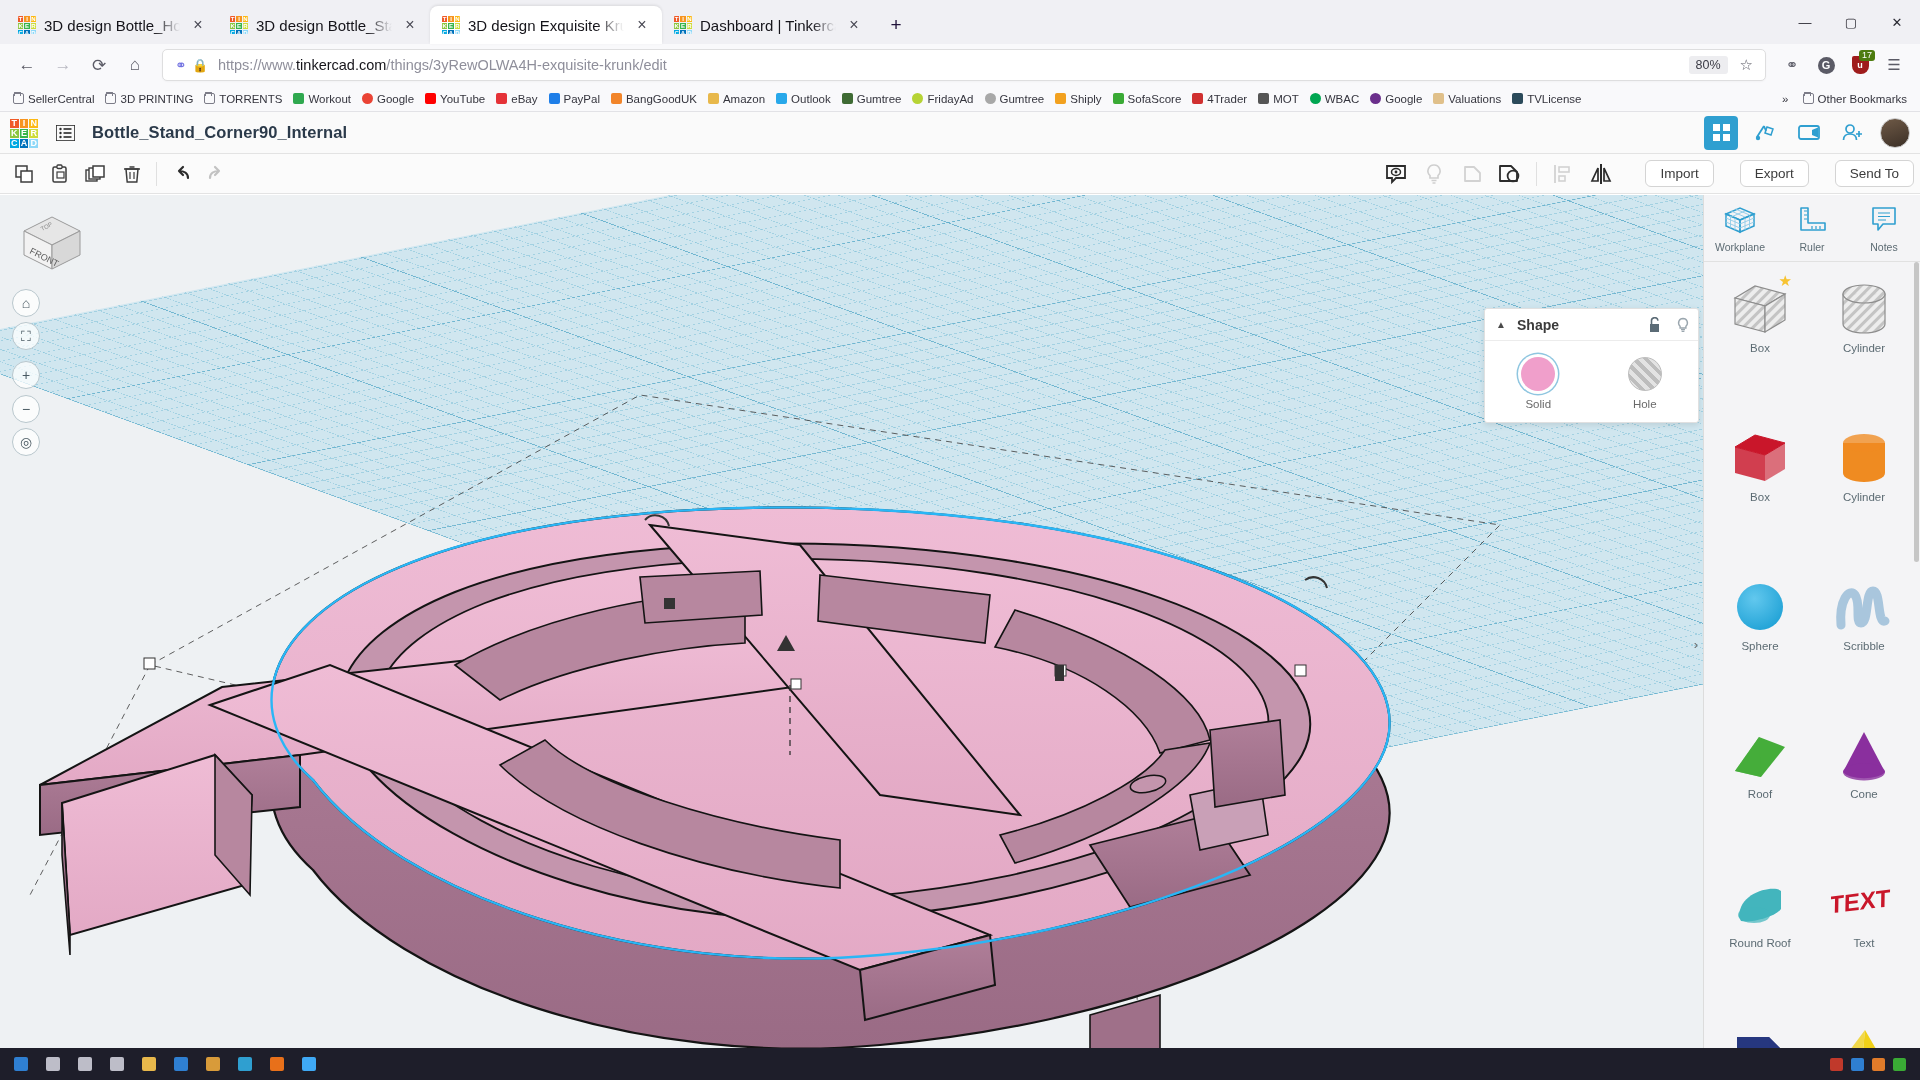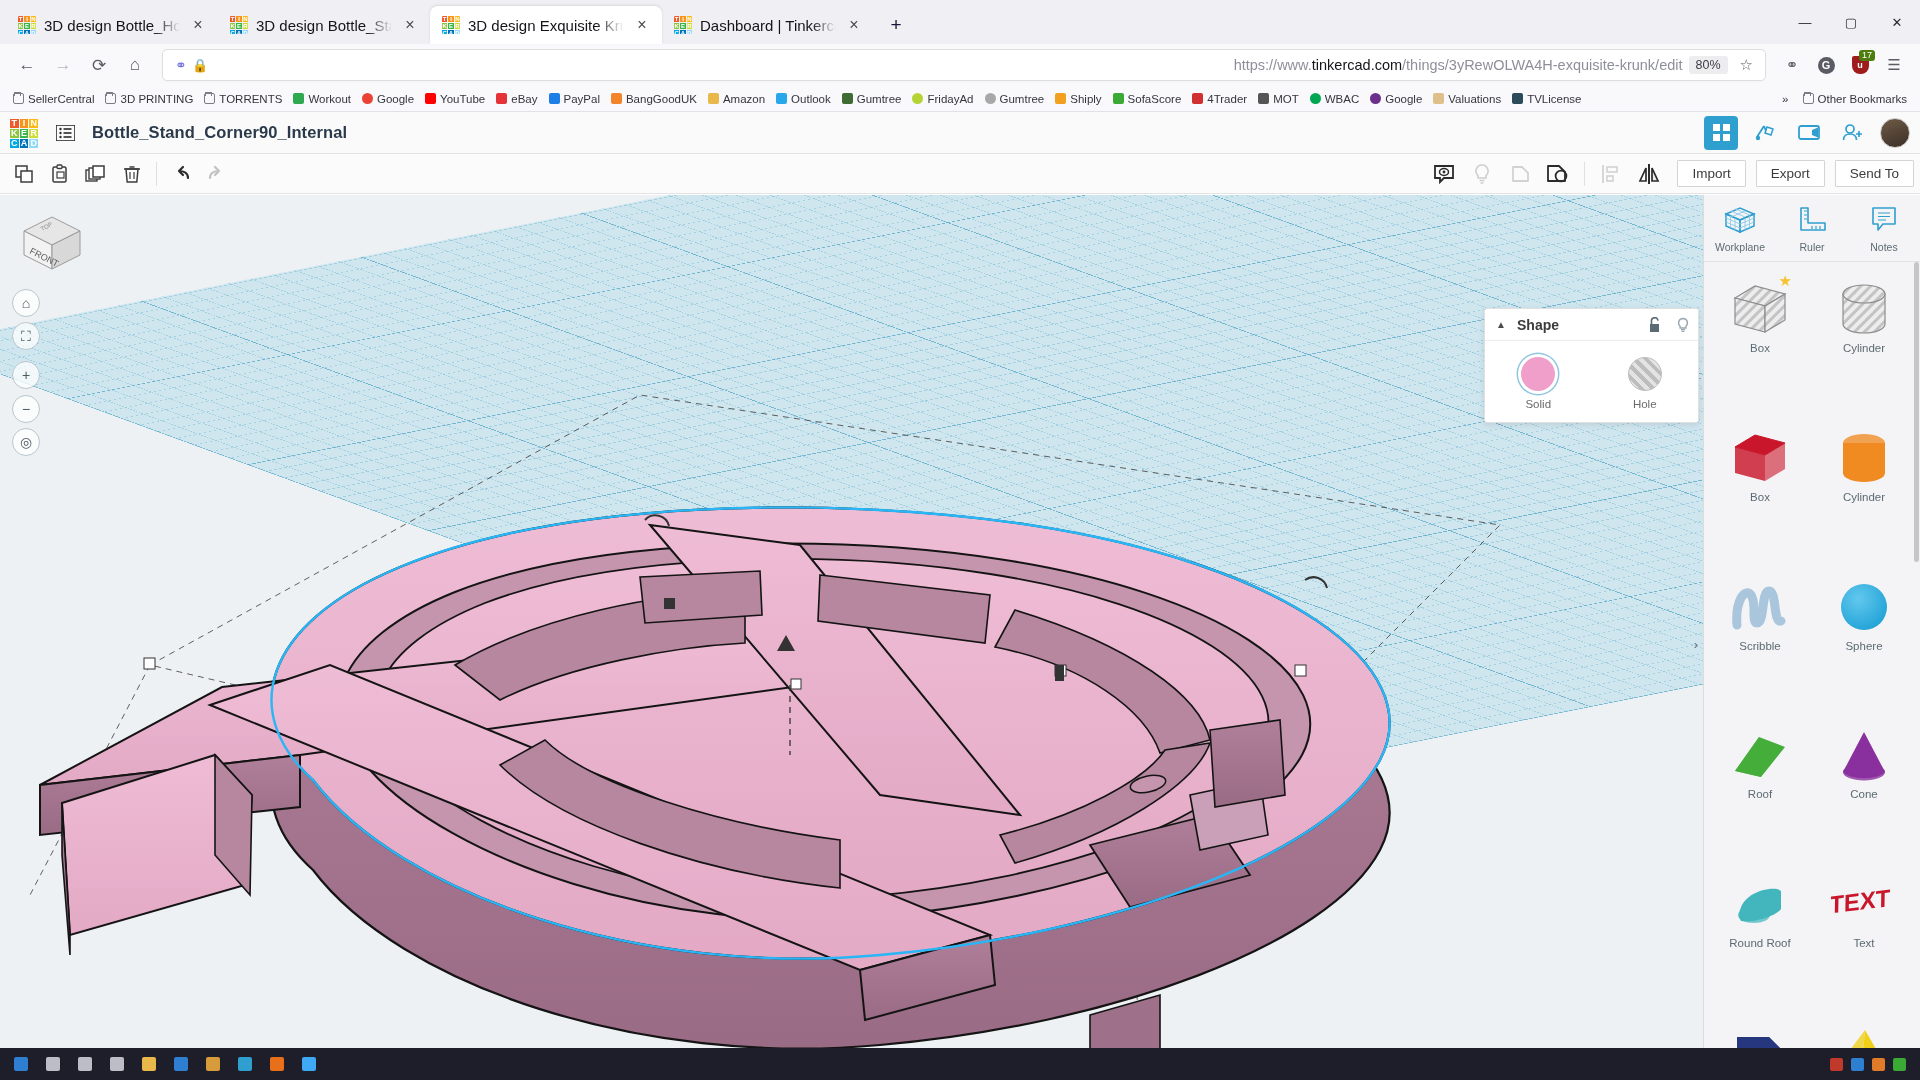--- a/index.html
+++ b/index.html
@@ -78,21 +78,21 @@
   #urlbar {
     flex: 1 1 auto; height: 32px; margin: 0 8px;
     background: #ffffff; border: 1px solid #dededf; border-radius: 5px;
     display: flex; align-items: center; padding: 0 6px; gap: 6px;
     box-shadow: 0 1px 2px rgba(0,0,0,.03);
   }
   #urlbar .shield-ico { color: #6e6ee0; font-size: 14px; margin-left: 6px;}
   #urlbar .lock-ico { color: #5b5b66; font-size: 13px; }
   #urlbar .url-text {
     flex: 1 1 auto; font-size: 14.5px; color: #8f8f9b;
-    white-space: nowrap; overflow: hidden; padding-left: 3px; text-align: right;
+    white-space: nowrap; overflow: hidden; padding-left: 3px;
   }
   #urlbar .url-text b { color: #15141a; font-weight: 400; }
   #urlbar .zoom-badge {
     font-size: 12.5px; color: #3b3b45; background: #ededf0;
     border-radius: 3px; padding: 2px 7px;
   }
   #urlbar .star-ico { font-size: 15px; color: #5b5b66; padding: 0 6px; }
   #navbar-right { display: flex; align-items: center; gap: 2px; }
   .ext-ico {
     width: 32px; height: 32px; display: flex; align-items: center;
@@ -176,22 +176,22 @@
   }
   .tb-ico {
     width: 36px; height: 32px; display: flex; align-items: center;
     justify-content: center; color: #3d3d3d; font-size: 17px;
   }
   .tb-ico.dim { color: #c2c2c2; }
   .tb-div { width: 1px; height: 24px; background: #e0e0e0; margin: 0 6px; }
   #toolbar-right { margin-left: auto; display: flex; align-items: center; gap: 2px; }
   .tb-btn {
     height: 27px; padding: 0 14px; border: 1px solid #d4d4d4;
-    background: #fff; border-radius: 1px; font-size: 13.5px;
-    color: #3c3c3c; display: flex; align-items: center; margin-left: 8px;
+    background: #fff; border-radius: 6px; font-size: 13.5px;
+    color: #3c3c3c; display: flex; align-items: center; margin-left: 24px;
   }
 
   
   #canvas {
     position: absolute; left: 0; top: 83px; width: 1703px; height: 964px;
     background: #eef1f3; overflow: hidden;
   }
   #workplane {
     position: absolute; left: -80px; top: 150px;
     width: 2100px; height: 1500px;
@@ -882,43 +882,43 @@
           <div class="thumb">
             <svg width="58" height="58" viewBox="0 0 58 58">
               <path d="M8 14 h42 v30 a21 9 0 0 1 -42 0 z" fill="#ef8b21"></path>
               <ellipse cx="29" cy="14" rx="21" ry="9" fill="#ef8b21" opacity=".78"></ellipse>
             </svg>
           </div>
           <div class="nm">Cylinder</div>
         </div>
         <div class="sb-item">
           <div class="thumb">
-            <svg width="62" height="56" viewBox="0 0 62 56">
-              <path d="M8 46 C6 22 16 8 22 16 C28 24 22 44 28 44 C36 44 32 12 40 12 C48 12 44 44 52 42" fill="none" stroke="#a9c6dd" stroke-width="9" stroke-linecap="round" stroke-linejoin="round"></path>
-            </svg>
-          </div>
-          <div class="nm">Scribble</div>
-        </div>
-        <div class="sb-item">
-          <div class="thumb">
             <svg width="58" height="58" viewBox="0 0 58 58">
               <defs>
                 <radialGradient id="sg" cx=".38" cy=".32" r=".8">
                   <stop offset="0" stop-color="#62c8ee"></stop>
                   <stop offset="1" stop-color="#1b9fd4"></stop>
                 </radialGradient>
               </defs>
               <circle cx="29" cy="29" r="23" fill="url(#sg)"></circle>
             </svg>
           </div>
           <div class="nm">Sphere</div>
         </div>
         <div class="sb-item">
           <div class="thumb">
             <svg width="62" height="56" viewBox="0 0 62 56">
+              <path d="M8 46 C6 22 16 8 22 16 C28 24 22 44 28 44 C36 44 32 12 40 12 C48 12 44 44 52 42" fill="none" stroke="#a9c6dd" stroke-width="9" stroke-linecap="round" stroke-linejoin="round"></path>
+            </svg>
+          </div>
+          <div class="nm">Scribble</div>
+        </div>
+        <div class="sb-item">
+          <div class="thumb">
+            <svg width="62" height="56" viewBox="0 0 62 56">
               <path d="M6 44 L30 10 L56 20 L32 50 Z" fill="#45ad3a"></path>
               <path d="M6 44 L30 10 L32 50 Z" fill="#45ad3a" opacity=".72"></path>
             </svg>
           </div>
           <div class="nm">Roof</div>
         </div>
         <div class="sb-item">
           <div class="thumb">
             <svg width="58" height="58" viewBox="0 0 58 58">
               <path d="M29 6 L50 46 a22 9 0 0 1 -42 0 Z" fill="#8a2f9e"></path>

